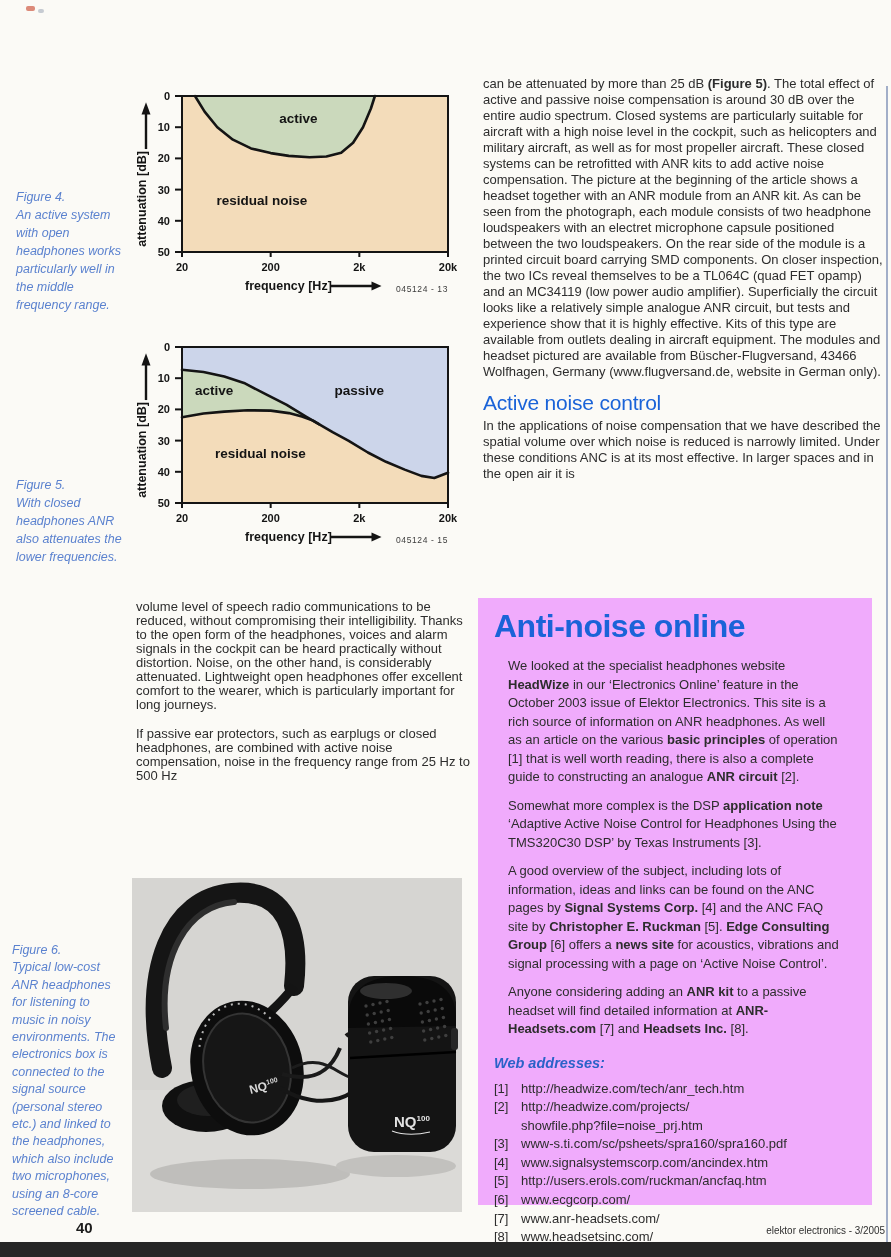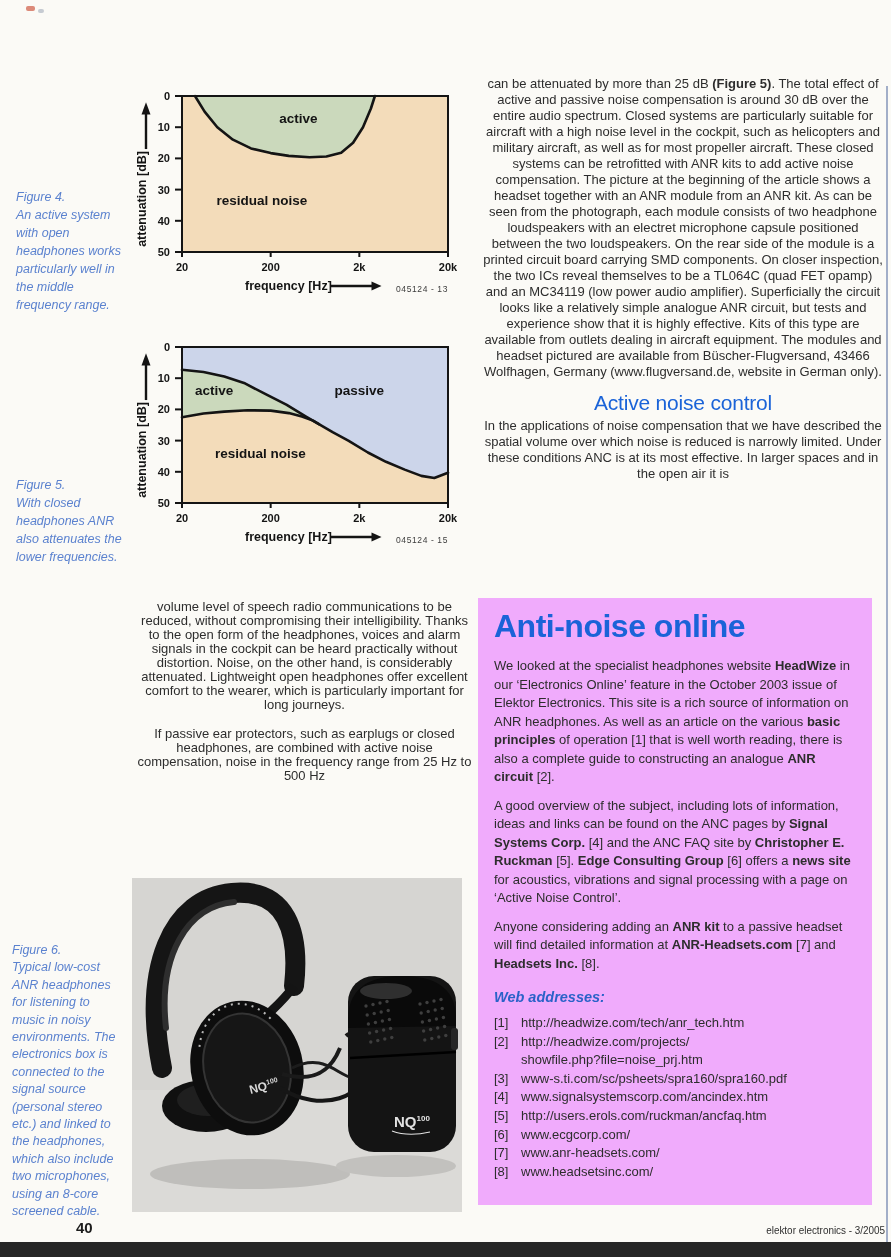--- a/index.html
+++ b/index.html
@@ -3,30 +3,30 @@
 <meta charset="utf-8">
 <style>
   html,body{margin:0;padding:0;background:#e8e8e8}
   .page{position:relative;width:891px;height:1257px;background:#fbfaf6;overflow:hidden;
         font-family:"Liberation Sans",sans-serif;color:#2d2d2d}
   
   .caption{position:absolute;text-align:left;font-style:italic;color:#5b82cf;
            font-size:12.5px;line-height:18px;white-space:pre-line}
   .caption.fig6{line-height:17.4px}
   
-  .col{position:absolute;font-size:13px;line-height:16px;text-align:center}
+  .col{position:absolute;font-size:13px;line-height:16px;text-align:left}
   .col p{margin:0 0 15px}
   .col-right{left:483px;top:76px;width:400px}
   .col-mid{left:136px;top:600px;width:337px;line-height:14px}
   .section-heading{font-size:21px;font-weight:normal;color:#1a63d8;margin:15px 0 7px;letter-spacing:-.2px}
   
   .anti-box{position:absolute;left:478px;top:598px;width:394px;height:607px;
             background:#f0abfc;box-sizing:border-box;padding:8px 16px 10px}
   .anti-title{font-size:32px;font-weight:bold;color:#1a63d8;margin:2px 0 12px;letter-spacing:-.5px}
-  .anti-box p{font-size:13px;line-height:18.5px;margin:0 0 10px}
+  .anti-box p{font-size:13px;line-height:18.5px;margin:0 14px 10px}
   .web-heading{color:#2a62c8;font-weight:bold;font-style:italic;font-size:14.5px;margin:16px 0 9px}
   .web-list{list-style:none;margin:0;padding:0}
   .web-list li{display:flex;font-size:13px;line-height:18.6px}
   .web-num{width:27px;flex:none}
   .web-url{white-space:pre-line}
   
   .chart,.photo{position:absolute}
   .tick{font-family:"Liberation Sans",sans-serif;font-size:11px;font-weight:bold;fill:#141414}
   .axislabel{font-family:"Liberation Sans",sans-serif;font-size:12.5px;font-weight:bold;fill:#141414}
   .arealabel{font-family:"Liberation Sans",sans-serif;font-size:13.5px;font-weight:bold;fill:#141414}
@@ -160,20 +160,21 @@
   </div>
 
   <div class="col col-mid">
     <p>volume level of speech radio communications to be reduced, without compromising their intelligibility. Thanks to the open form of the headphones, voices and alarm signals in the cockpit can be heard practically without distortion. Noise, on the other hand, is considerably attenuated. Lightweight open headphones offer excellent comfort to the wearer, which is particularly important for long journeys.</p>
     <p>If passive ear protectors, such as earplugs or closed headphones, are combined with active noise compensation, noise in the frequency range from 25 Hz to 500 Hz</p>
   </div>
 
   <div class="anti-box">
     <div class="anti-title">Anti-noise online</div>
     <p><span>We looked at the specialist headphones website </span><b>HeadWize</b><span> in our ‘Electronics Online’ feature in the October 2003 issue of Elektor Electronics. This site is a rich source of information on ANR headphones. As well as an article on the various </span><b>basic principles</b><span> of operation [1] that is well worth reading, there is also a complete guide to constructing an analogue </span><b>ANR circuit</b><span> [2].</span></p>
+    <p><span>Somewhat more complex is the DSP </span><b>application note</b><span> ‘Adaptive Active Noise Control for Headphones Using the TMS320C30 DSP’ by Texas Instruments [3].</span></p>
     <p><span>A good overview of the subject, including lots of information, ideas and links can be found on the ANC pages by </span><b>Signal Systems Corp.</b><span> [4] and the ANC FAQ site by </span><b>Christopher E. Ruckman</b><span> [5]. </span><b>Edge Consulting Group</b><span> [6] offers a </span><b>news site</b><span> for acoustics, vibrations and signal processing with a page on ‘Active Noise Control’.</span></p>
     <p><span>Anyone considering adding an </span><b>ANR kit</b><span> to a passive headset will find detailed information at </span><b>ANR-Headsets.com</b><span> [7] and </span><b>Headsets Inc.</b><span> [8].</span></p>
     <div class="web-heading">Web addresses:</div>
     <ul class="web-list" id="web-list">
         <li>
           <span class="web-num">[1]</span>
           <span class="web-url">http://headwize.com/tech/anr_tech.htm</span>
         </li>
         <li>
           <span class="web-num">[2]</span>

